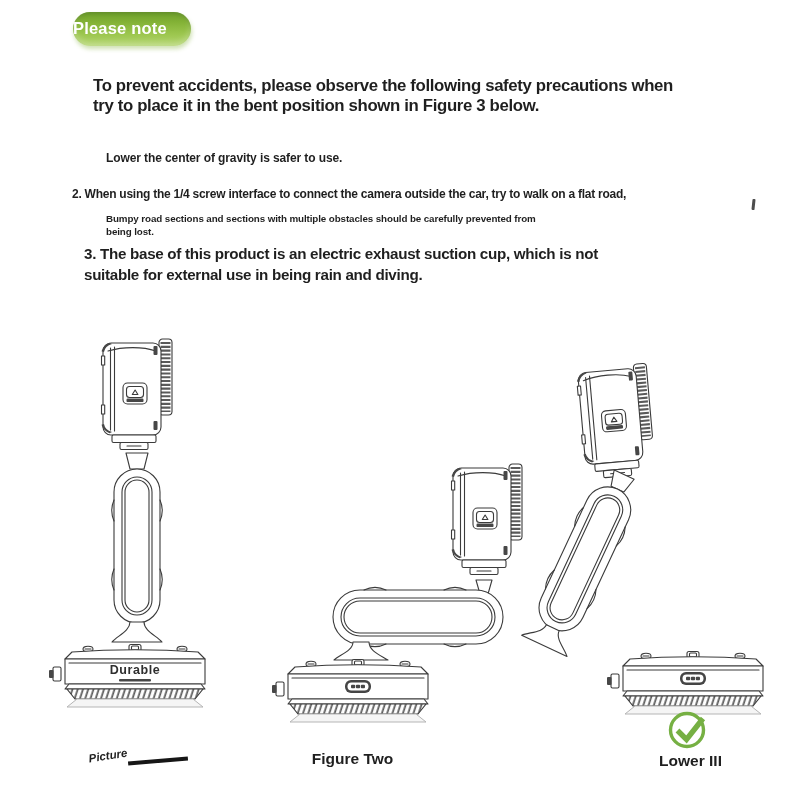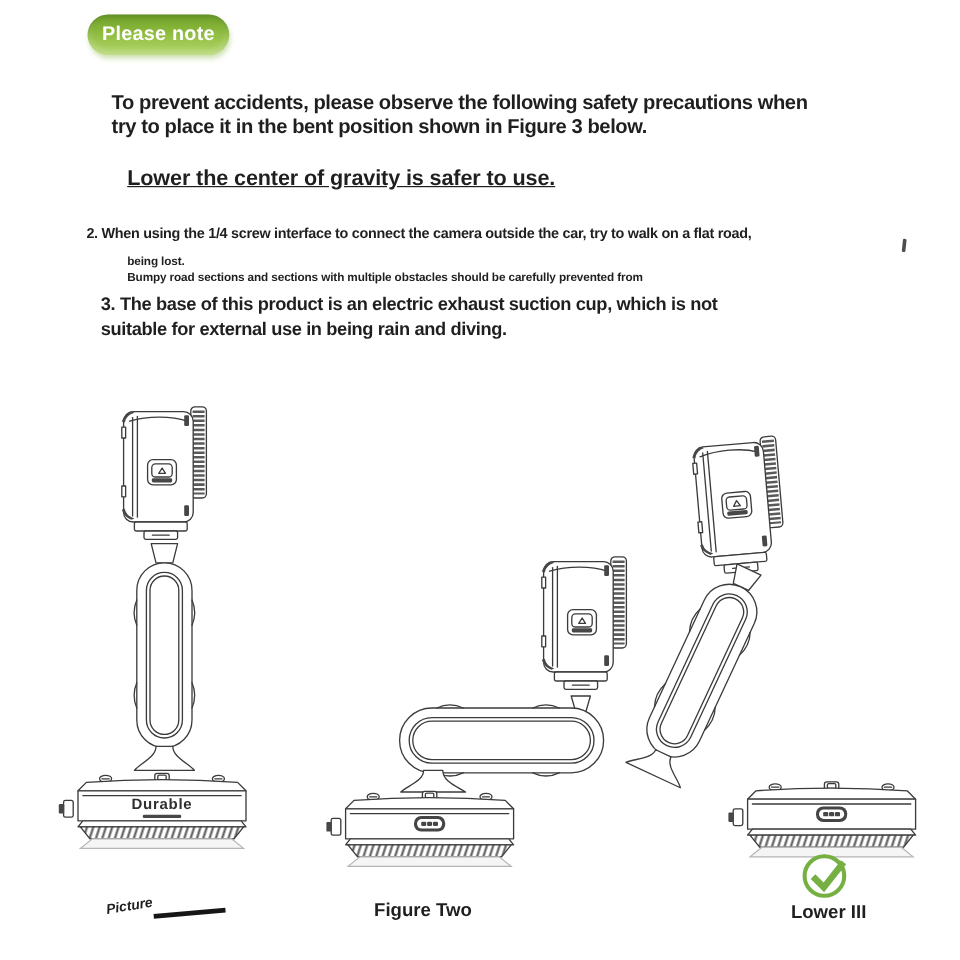--- a/index.html
+++ b/index.html
@@ -8,27 +8,27 @@
     background:#ffffff;
     font-family:"Liberation Sans", sans-serif;
     color:#1f1f1f;
   }
   .abs{position:absolute;}
   
   .badge{
     left:73px;top:12px;width:118px;height:34px;border-radius:18px;
     background:linear-gradient(180deg,#6d9e2b 0%,#83b236 30%,#9cc64e 65%,#b2d56d 100%);
     box-shadow:inset 0 -3px 6px rgba(255,255,255,.28), inset 0 2px 3px rgba(70,110,20,.35), 1px 3px 4px rgba(150,190,90,.45);
-    text-align:center;line-height:33px;
+    text-align:left;line-height:33px;
     color:#ffffff;font-weight:bold;font-size:16.5px;letter-spacing:.2px;
   }
   
   .p{font-weight:bold;white-space:nowrap;}
   .p1{left:73px;top:76px;font-size:16.8px;line-height:19.6px;letter-spacing:-0.35px;margin-left:20px;}
-  .p2{left:106px;top:138px;font-size:18px;letter-spacing:-0.1px;text-decoration:underline;}
+  .p2{left:106px;top:151px;font-size:12px;letter-spacing:-0.1px;}
   .p3{left:72px;top:187px;font-size:12px;letter-spacing:-0.25px;}
   .p4{left:106px;top:213px;font-size:9.8px;line-height:12.6px;letter-spacing:-0.1px;}
   .p5{left:72px;top:244px;font-size:15.2px;line-height:20.6px;letter-spacing:-0.3px;margin-left:12px;}
   
   .stray{left:752px;top:199px;width:3px;height:11px;background:#2e2e2e;border-radius:1px;transform:rotate(6deg);opacity:.85;}
   
   .cap{font-weight:bold;}
   .cap1{left:88px;top:744px;width:110px;font-size:11.5px;font-style:italic;transform:rotate(-9deg);}
   .strike{left:128px;top:759px;width:60px;height:3.6px;background:#161616;transform:rotate(-5deg);}
   .cap2{left:280px;top:750px;width:145px;text-align:center;font-size:15.5px;}
@@ -50,22 +50,22 @@
   <span>Please note</span>
 </div>
 
 <div class="abs p p1">
   <div>To prevent accidents, please observe the following safety precautions when</div>
   <div>try to place it in the bent position shown in Figure 3 below.</div>
 </div>
 <div class="abs p p2">Lower the center of gravity is safer to use.</div>
 <div class="abs p p3">2. When using the 1/4 screw interface to connect the camera outside the car, try to walk on a flat road,</div>
 <div class="abs p p4">
+  <div>Bumpy road sections and sections with multiple obstacles should be carefully prevented from</div>
   <div>being lost.</div>
-  <div>Bumpy road sections and sections with multiple obstacles should be carefully prevented from</div>
 </div>
 <div class="abs p p5">
   <div>3. The base of this product is an electric exhaust suction cup, which is not</div>
   <div>suitable for external use in being rain and diving.</div>
 </div>
 <div class="abs stray"></div>
 
 <svg id="fig1" width="200" height="390" viewBox="0 0 200 390">
   <defs>
     <pattern id="hatch" width="5" height="12" patternUnits="userSpaceOnUse" patternTransform="rotate(18)">

